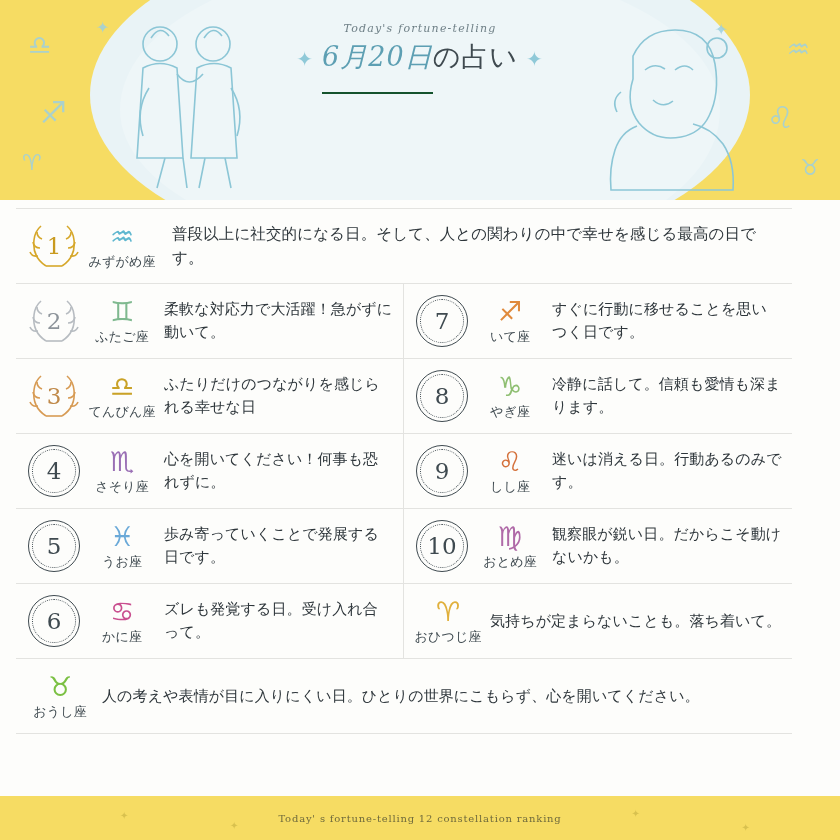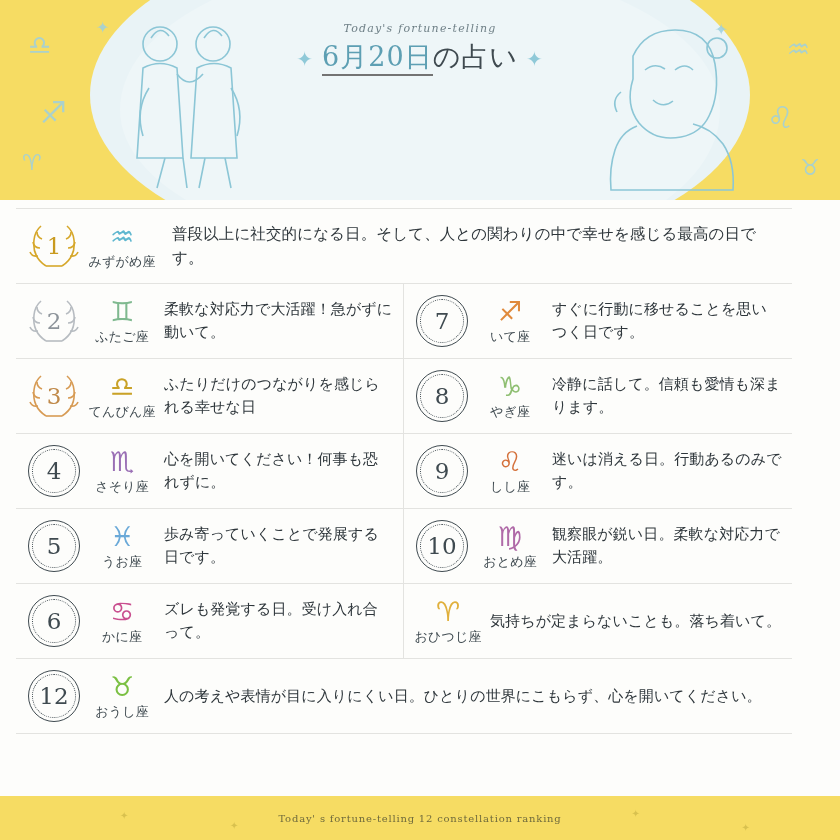--- a/index.html
+++ b/index.html
@@ -72,22 +72,23 @@
     margin: 2px 0 6px 0;
   }
   .header-sub {
     font-family: "DejaVu Serif", serif;
     font-size: 27px;
     color: #3f4a50;
     letter-spacing: 1px;
   }
   .header-date {
     color: #5d9fb3;
-    border-bottom: 2px solid #737373;
-    padding-bottom: 2px;
+    border-bottom: 2px solid #14532d;
+    padding-bottom: 20px;
+    font-style: italic;
   }
   .header-sparkle {
     color: #8fc9d8;
     font-size: 20px;
     vertical-align: middle;
     margin: 0 8px;
   }
   .zodiac-deco {
     position: absolute;
     color: #9ed0de;
@@ -395,21 +396,21 @@
       </div>
       <div class="cell half">
         <div class="badge">
           <span class="ring"></span>
           <span class="num">10</span>
         </div>
         <div class="sign">
           <div class="sign-glyph" style="color:#b06aa8">♍</div>
           <div class="sign-name">おとめ座</div>
         </div>
-        <div class="desc">観察眼が鋭い日。柔軟な対応力で大活躍。</div>
+        <div class="desc">観察眼が鋭い日。だからこそ動けないかも。</div>
       </div>
     </div>
 
     <div class="row">
       <div class="cell half left-col">
         <div class="badge">
           <span class="ring"></span>
           <span class="num">6</span>
         </div>
         <div class="sign">
@@ -422,24 +423,20 @@
         <div class="sign">
           <div class="sign-glyph" style="color:#e0b03c">♈</div>
           <div class="sign-name">おひつじ座</div>
         </div>
         <div class="desc">気持ちが定まらないことも。落ち着いて。</div>
       </div>
     </div>
 
     <div class="row">
       <div class="cell full">
-        <div class="badge">
-          <span class="ring"></span>
-          <span class="num">12</span>
-        </div>
         <div class="sign">
           <div class="sign-glyph" style="color:#7bc043">♉</div>
           <div class="sign-name">おうし座</div>
         </div>
         <div class="desc">人の考えや表情が目に入りにくい日。ひとりの世界にこもらず、心を開いてください。</div>
       </div>
     </div>
 
   </div>
 

